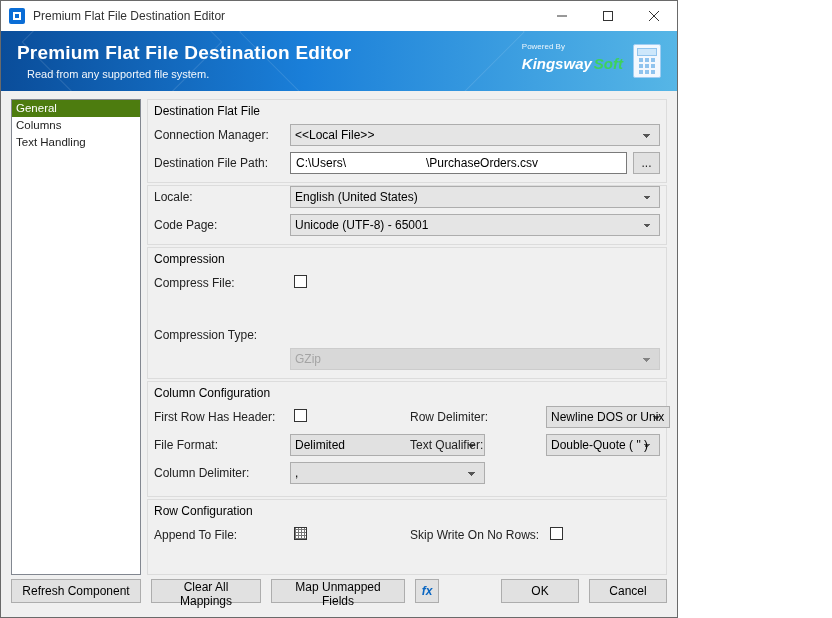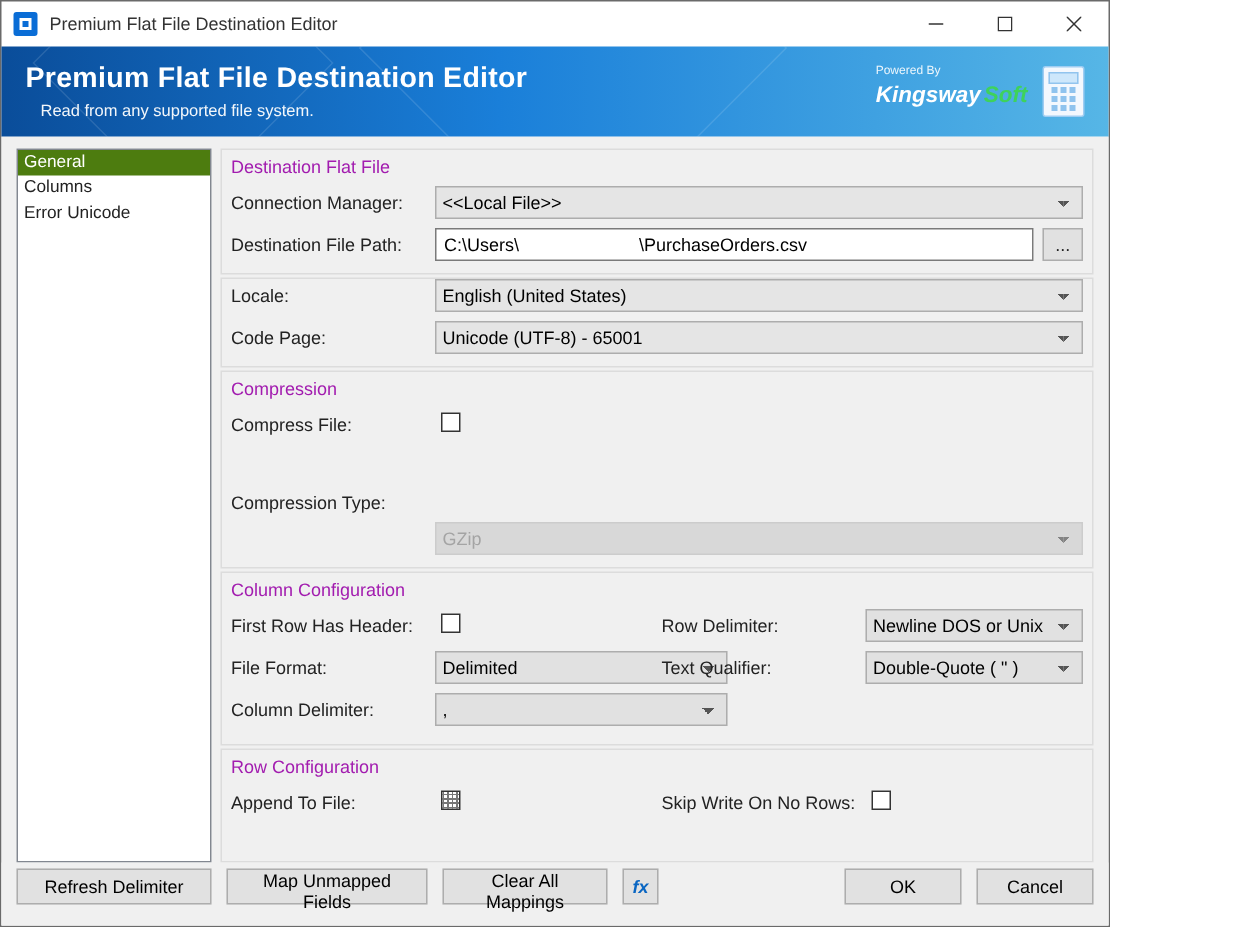--- a/index.html
+++ b/index.html
@@ -1,17 +1,17 @@
 <!DOCTYPE html>
 <html><head>
 <meta charset="utf-8">
 <style>
   * { box-sizing: border-box; }
   html, body { margin:0; padding:0; font-family: "Segoe UI", Tahoma, Arial, sans-serif; font-size:12px; color:#222; background:#fff; }
-  .window { width:740px; height:618px; border:1px solid #6a6a6a; background:#fff; display:flex; flex-direction:column; }
+  .window { width:678px; height:618px; border:1px solid #6a6a6a; background:#fff; display:flex; flex-direction:column; }
   
   .titlebar { height:30px; display:flex; align-items:center; padding:0 0 0 8px; }
   .appicon { width:16px; height:16px; background:#0a6dd6; border-radius:2px; margin-right:8px; display:flex; align-items:center; justify-content:center; }
   .appicon-inner { width:8px; height:8px; border:2px solid #fff; }
   .titlebar-title { flex:0 0 auto; font-size:12px; color:#333; }
   .titlebar-spacer { flex:1; }
   .winbtns { display:flex; height:100%; }
   .winbtn { width:46px; height:100%; display:flex; align-items:center; justify-content:center; color:#333; }
   
   .banner { height:60px; position:relative; background:linear-gradient(90deg,#0a4d9a 0%, #1a7fd9 45%, #56b6e6 100%); color:#fff; display:flex; align-items:center; padding:0 16px; overflow:hidden; }
@@ -33,38 +33,38 @@
   
   .body { flex:1; display:flex; flex-direction:column; background:#f0f0f0; }
   .content { flex:1; display:flex; gap:6px; padding:8px 10px 0 10px; min-height:0; }
   
   .sidebar { width:130px; background:#fff; border:1px solid #828790; }
   .sidebar-item { padding:1px 4px; font-size:11.5px; cursor:default; line-height:15px;}
   .sidebar-item.selected { background:#4d7c0f; color:#fff; }
   
   .main { flex:1; display:flex; flex-direction:column; gap:2px; min-width:0; }
   .group { border:1px solid #dcdcdc; background:#f0f0f0; }
-  .group-header { padding:4px 6px 6px 6px; font-size:12px; color:#a21caf; }
+  .group-header { padding:4px 6px 6px 6px; font-size:12px; color:#000000; }
   .group-body { padding:0 6px 6px 6px; }
   .row { display:flex; align-items:center; margin-bottom:6px; gap:6px; }
   .row:last-child { margin-bottom:2px; }
   .lbl-wide { width:130px; font-size:12px; flex-shrink:0; }
   .ctrl { flex:1; min-width:0; }
   
   select.cc { width:100%; height:22px; border:1px solid #adadad; background:#e5e5e5; font-family:inherit; font-size:12px; padding:0 4px; appearance:none; -webkit-appearance:none; background-image: linear-gradient(45deg, transparent 50%, #555 50%), linear-gradient(135deg, #555 50%, transparent 50%); background-position: calc(100% - 12px) 9px, calc(100% - 8px) 9px; background-size: 4px 4px, 4px 4px; background-repeat:no-repeat;}
   select.cc[disabled] { color:#858585; background-color:#cfcfcf; border-color:#bdbdbd;margin-top:48px; }
   select.cc.light { background-color:#e1e1e1; }
   input.tx { width:100%; height:22px; border:1px solid #7a7a7a; background:#fff; padding:0 5px; font-family:inherit; font-size:12px; }
   .btn-small { width:27px; height:22px; border:1px solid #adadad; background:#e1e1e1; display:flex; align-items:center; justify-content:center; font-size:12px; }
   input[type=checkbox].cb { width:13px; height:13px; border:1px solid #333; appearance:none; background:#fff; position:relative; }
   input[type=checkbox].cb.indet { background: repeating-linear-gradient(0deg,#777 0 1px, transparent 1px 3px), repeating-linear-gradient(90deg,#777 0 1px, transparent 1px 3px); background-color:#fff;}
   
   .row-two { display:flex; align-items:center; gap:6px; margin-bottom:6px; }
   .col-left { display:flex; align-items:center; gap:6px; flex:1; min-width:0; }
-  .col-right { display:flex; align-items:center; gap:6px; flex:1; min-width:0;justify-content:flex-end; }
+  .col-right { display:flex; align-items:center; gap:6px; flex:1; min-width:0; }
   .col-left .lbl-wide { width:130px; }
   .col-right .lbl-right { width:130px; font-size:12px; flex-shrink:0; }
   .col-left select.cc, .col-right select.cc { width:195px; flex:1; }
   .col-left .ctrl-small { width:195px; }
   
   .footer { height:42px; display:flex; align-items:center; padding:0 10px 10px 10px; gap:10px; background:#f0f0f0; }
   .footer .spacer { flex:1; }
   .btn { height:24px; border:1px solid #adadad; background:#e1e1e1; font-family:inherit; font-size:12px; padding:0 10px; min-width:78px; }
   .btn-refresh { width:130px; }
   .btn-map { width:134px; }
@@ -131,21 +131,21 @@
       </div>
     </div>
   </div>
 
   <div class="body">
     <div class="content">
 
       <div class="sidebar">
         <div class="sidebar-item selected"><span>General</span></div>
         <div class="sidebar-item"><span>Columns</span></div>
-        <div class="sidebar-item"><span>Error Unicode</span></div>
+        <div class="sidebar-item"><span>Text Handling</span></div>
       </div>
 
       <div class="main">
 
         <div class="group">
           <div class="group-header">Destination Flat File</div>
           <div class="group-body">
             <div class="row">
               <div class="lbl-wide">Connection Manager:</div>
               <div class="ctrl">
@@ -262,23 +262,23 @@
                 <div style="flex:1"></div>
               </div>
             </div>
           </div>
         </div>
 
       </div>
     </div>
 
     <div class="footer">
-      <button class="btn btn-refresh">Refresh Delimiter</button>
+      <button class="btn btn-refresh">Refresh Component</button>
+      <button class="btn btn-clear">Clear All Mappings</button>
       <button class="btn btn-map">Map Unmapped Fields</button>
-      <button class="btn btn-clear">Clear All Mappings</button>
       <div class="fx-btn">
           <span>fx</span>
         </div>
       <div class="spacer"></div>
       <button class="btn">OK</button>
       <button class="btn">Cancel</button>
     </div>
   </div>
 </div>
 

